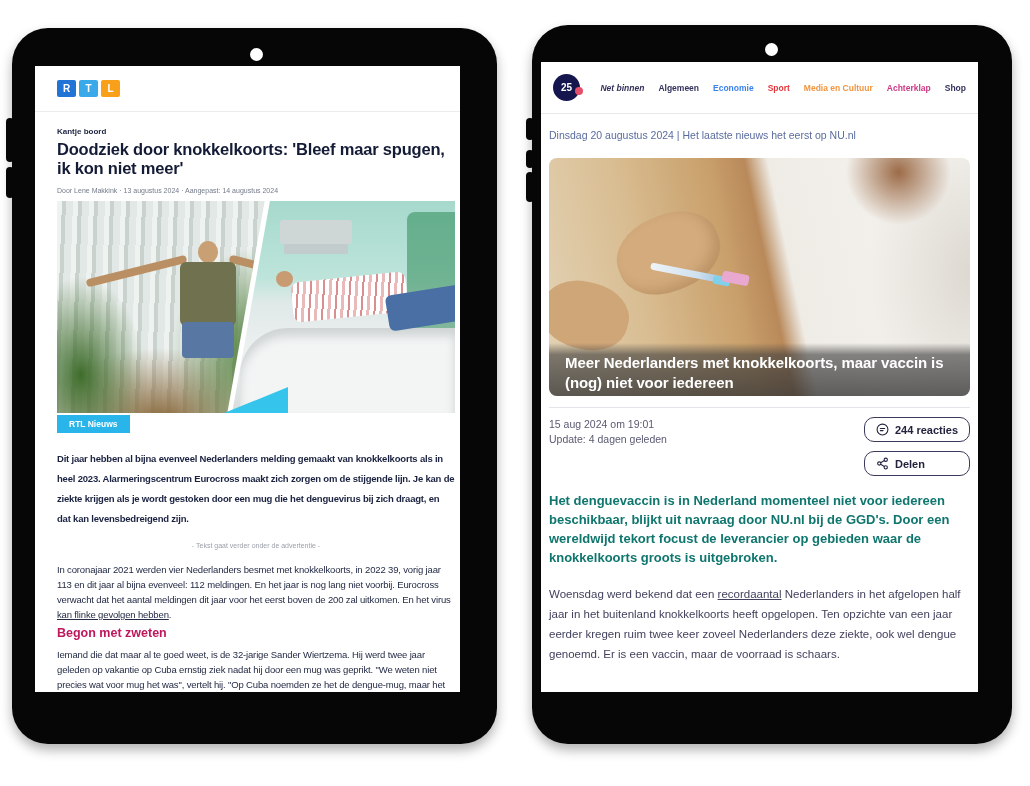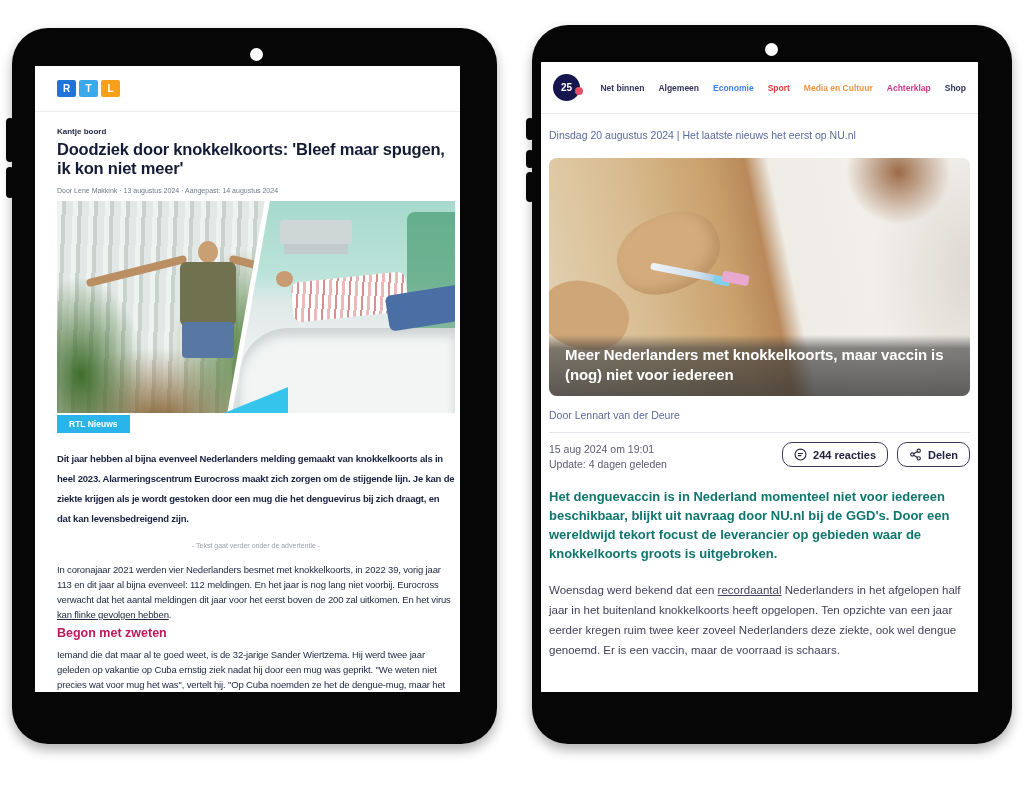--- a/index.html
+++ b/index.html
@@ -82,29 +82,29 @@
              background:
                radial-gradient(circle 70px at 83% 6%, #9c6b47 0%, rgba(156,107,71,0) 75%),
                radial-gradient(ellipse 150px 220px at 101% 48%, #dcd8d0 0%, rgba(220,216,208,0) 70%),
                linear-gradient(78deg, #e3d3b6 0%, #d9bd92 24%, #c9a06b 44%, #b9895a 52%, #efece6 57%, #f6f4f0 100%); }
   .hand-a { position:absolute; left:16%; top:24%; width:25%; height:32%; background:#d3ab7c; border-radius:46%; transform:rotate(-22deg); box-shadow:inset -6px -6px 12px rgba(120,80,40,.25); }
   .hand-b { position:absolute; left:-2%; top:52%; width:21%; height:28%; background:#cfa678; border-radius:46%; transform:rotate(14deg); }
   .syr-barrel { position:absolute; left:24%; top:47%; width:19%; height:7px; border-radius:3px; transform:rotate(11deg);
                 background:linear-gradient(90deg, #eef3f7 0%, #cfe0ee 60%, #8fb9e0 100%); }
   .syr-pink { position:absolute; left:41%; top:48.5%; width:6.5%; height:11px; border-radius:3px; transform:rotate(11deg); background:#e9a8d0; }
   .syr-blue { position:absolute; left:39%; top:50%; width:4%; height:8px; border-radius:2px; transform:rotate(11deg); background:#7fd0ea; }
-  .hero-overlay { position:absolute; left:0; right:0; bottom:0; padding:10px 16px 12px;
+  .hero-overlay { position:absolute; left:0; right:0; bottom:0; padding:10px 16px 4px;
                   background:linear-gradient(180deg, rgba(70,70,70,0) 0%, rgba(62,62,62,.62) 22%, rgba(52,52,52,.78) 100%); }
   .hero-title { color:#ffffff; font-size:15px; line-height:19.5px; font-weight:bold; letter-spacing:-0.1px; }
 
   .nu-byline { margin-top:13px; font-size:10.5px; color:#5a6c9e; }
   .nu-divider { margin-top:11px; border-top:1px solid #e4e4ea; }
   .nu-meta-row { margin-top:9px; display:flex; justify-content:space-between; align-items:flex-start; }
   .nu-meta { font-size:10.5px; line-height:15px; color:#5a5a72; }
-  .nu-actions { display:flex; gap:9px; }
+  .nu-actions { display:flex; gap:9px;flex-direction:column; }
   .nu-btn { display:flex; align-items:center; gap:6px; padding:5px 11px; border:1.5px solid #3a3a5c; border-radius:10px;
             background:#ffffff; font-size:11px; font-weight:bold; color:#23233f; cursor:pointer; }
   .nu-btn svg { display:block; }
 
   .nu-intro { margin-top:15px; font-size:13px; line-height:19px; font-weight:bold; color:#0f766e; max-width:420px; }
   .nu-body  { margin-top:17px; font-size:11.5px; line-height:20px; color:#42425e; max-width:420px; }
 </style>
 </head>
 <body>
 
@@ -166,21 +166,21 @@
     <div class="side-btn" style="top:147px; height:30px;"></div>
     <div class="camera"></div>
 
     <div class="screen">
       <div class="nu-header">
         <div class="nu-logo">
           <span>25</span>
           <span class="dot"></span>
         </div>
         <nav class="nu-nav">
-          <span class="item" style="color: rgb(50, 50, 92);">Net binnen</span>
+          <span class="item" style="color: rgb(50, 50, 92); font-style: italic;">Net binnen</span>
           <span class="item" style="color: rgb(50, 50, 92);">Algemeen</span>
           <span class="item" style="color: rgb(59, 130, 240);">Economie</span>
           <span class="item" style="color: rgb(228, 55, 60);">Sport</span>
           <span class="item" style="color: rgb(242, 149, 63);">Media en Cultuur</span>
           <span class="item" style="color: rgb(204, 58, 134);">Achterklap</span>
           <span class="item" style="color: rgb(50, 50, 92);">Shop</span>
         </nav>
       </div>
 
       <div class="nu-main">
@@ -190,21 +190,20 @@
           <div class="hand-a"></div>
           <div class="hand-b"></div>
           <div class="syr-barrel"></div>
           <div class="syr-blue"></div>
           <div class="syr-pink"></div>
           <div class="hero-overlay">
             <div class="hero-title">Meer Nederlanders met knokkelkoorts, maar vaccin is (nog) niet voor iedereen</div>
           </div>
         </div>
 
-        <div class="nu-byline">Door Lennart van der Deure</div>
         <div class="nu-divider"></div>
 
         <div class="nu-meta-row">
           <div class="nu-meta">
             <div>15 aug 2024 om 19:01</div>
             <div>Update: 4 dagen geleden</div>
           </div>
           <div class="nu-actions">
             <button class="nu-btn">
               <svg width="13" height="13" viewBox="0 0 24 24" fill="none" stroke="#23233f" stroke-width="2">

